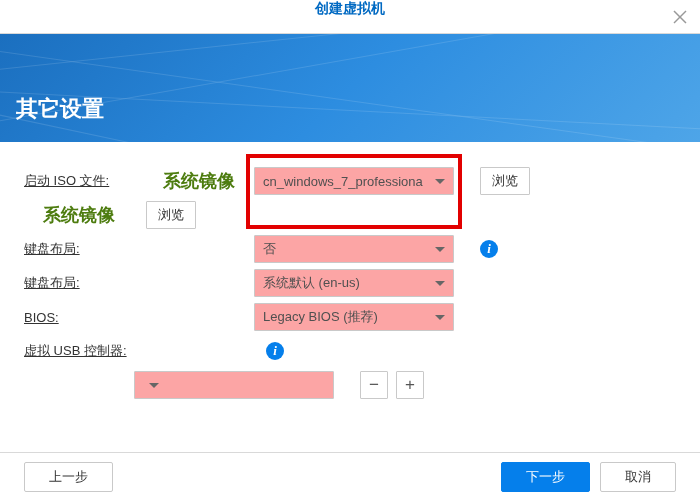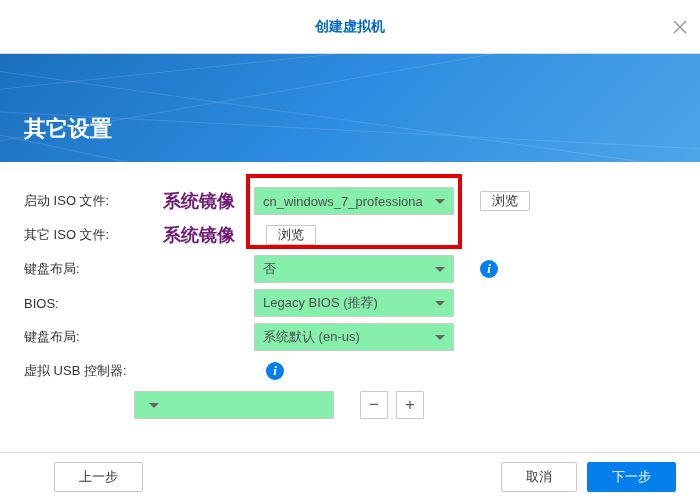--- a/index.html
+++ b/index.html
@@ -1,48 +1,48 @@
 <!DOCTYPE html>
 <html><head>
   <meta charset="utf-8">
   <style>
     * { box-sizing: border-box; margin: 0; padding: 0; }
     body { font-family: -apple-system, "Helvetica Neue", Arial, sans-serif; font-size: 13px; color: #333; width: 700px; height: 500px; background: #fff; position: relative; }
     
-    .titlebar { height: 54px; background: #fff; border-bottom: 1px solid #d9d9d9; display: flex; align-items: center; justify-content: center; position: relative; }
+    .titlebar { height: 34px; background: #fff; border-bottom: 1px solid #d9d9d9; display: flex; align-items: flex-start; justify-content: center; position: relative; }
     .titlebar-title { color: #0069c2; font-weight: 600; font-size: 14px; }
     .close-btn { position: absolute; right: 12px; top: 50%; transform: translateY(-50%); width: 16px; height: 16px; cursor: pointer; color: #999; }
     .close-btn svg { width: 16px; height: 16px; }
     
     .banner { height: 108px; background: linear-gradient(135deg, #1b6fbf 0%, #2d8de0 50%, #4ea5e8 100%); position: relative; overflow: hidden; }
-    .banner-title { position: absolute; left: 24px; bottom: 18px; color: #fff; font-size: 22px; font-weight: 600; }
+    .banner-title { position: absolute; left: 16px; bottom: 18px; color: #fff; font-size: 22px; font-weight: 600; }
     .banner-shapes { position: absolute; inset: 0; opacity: 0.25; }
     .banner-line { position: absolute; background: rgba(255,255,255,0.5); height: 1px; transform-origin: left center; }
     
     .form-area { padding: 22px 24px 0 24px; position: relative; }
     .form-row { display: flex; align-items: center; height: 34px; margin-bottom: 0; }
-    .form-label { width: 120px; color: #333; font-size: 13px; }
-    .annotation-col { width: 110px; text-align: center; color: #701a75; font-weight: 700; font-size: 18px; }
+    .form-label { width: 120px; color: #333; font-size: 13px; text-decoration: underline; }
+    .annotation-col { width: 110px; text-align: center; color: #4d7c0f; font-weight: 700; font-size: 18px; }
     .control-col { width: 214px; }
     .extra-col { padding-left: 12px; display: flex; align-items: center; gap: 8px; }
     
-    .select-box { width: 200px; height: 28px; border: 1px solid #c9c9c9; background: #86efac; display: flex; align-items: center; padding: 0 8px; cursor: pointer; position: relative; border-radius: 1px; }
+    .select-box { width: 200px; height: 28px; border: 1px solid #c9c9c9; background: #fca5a5; display: flex; align-items: center; padding: 0 8px; cursor: pointer; position: relative; border-radius: 1px; }
     .select-box .sel-text { flex: 1; white-space: nowrap; overflow: hidden; color: #505050; font-size: 13px; }
     .select-box .caret { width: 0; height: 0; border-left: 5px solid transparent; border-right: 5px solid transparent; border-top: 5px solid #666; margin-left: 6px; }
     
-    .browse-btn { width: 50px; height: 20px; border: 1px solid #c9c9c9; background: #fff; font-size: 13px; color: #333; cursor: pointer; border-radius: 1px; }
+    .browse-btn { width: 50px; height: 28px; border: 1px solid #c9c9c9; background: #fff; font-size: 13px; color: #333; cursor: pointer; border-radius: 1px; }
     
     .info-icon { width: 18px; height: 18px; border-radius: 50%; background: #057feb; color: #fff; display: flex; align-items: center; justify-content: center; font-style: italic; font-family: Georgia, serif; font-weight: bold; font-size: 13px; cursor: pointer; }
     
     .square-btn { width: 28px; height: 28px; border: 1px solid #c9c9c9; background: #fff; font-size: 17px; color: #555; cursor: pointer; display: flex; align-items: center; justify-content: center; border-radius: 1px; }
     
     .red-box { position: absolute; border: 4px solid #e20000; pointer-events: none; }
     
     .footer { position: absolute; left: 0; right: 0; bottom: 0; height: 48px; border-top: 1px solid #d9d9d9; display: flex; align-items: center; padding: 0 24px; }
-    .footer-btn { height: 30px; padding: 0 24px; border: 1px solid #c9c9c9; background: #fff; font-size: 13px; color: #333; cursor: pointer; border-radius: 2px; margin-left: 30px; }
+    .footer-btn { height: 30px; padding: 0 24px; border: 1px solid #c9c9c9; background: #fff; font-size: 13px; color: #333; cursor: pointer; border-radius: 2px; }
     .footer-btn.primary { background: #057feb; border-color: #057feb; color: #fff; }
     .footer-spacer { flex: 1; }
     .footer-btn + .footer-btn { margin-left: 10px; }
   </style>
 </head>
 <body>
 
 <div class="titlebar">
   <span class="titlebar-title">创建虚拟机</span>
   <span class="close-btn">
@@ -74,21 +74,20 @@
         <span class="sel-text">cn_windows_7_professiona</span>
         <span class="caret"></span>
       </div>
     </div>
     <div class="extra-col">
       <button class="browse-btn">浏览</button>
     </div>
   </div>
 
   <div class="form-row">
-    <div class="form-label">其它 ISO 文件:</div>
     <div class="annotation-col">系统镜像</div>
     <div class="extra-col">
       <button class="browse-btn">浏览</button>
     </div>
   </div>
 
   <div class="form-row">
     <div class="form-label">键盘布局:</div>
     <div class="annotation-col"></div>
     <div class="control-col">
@@ -96,37 +95,37 @@
         <span class="sel-text">否</span>
         <span class="caret"></span>
       </div>
     </div>
     <div class="extra-col">
       <span class="info-icon">i</span>
     </div>
   </div>
 
   <div class="form-row">
-    <div class="form-label">BIOS:</div>
+    <div class="form-label">键盘布局:</div>
     <div class="annotation-col"></div>
     <div class="control-col">
       <div class="select-box">
-        <span class="sel-text">Legacy BIOS (推荐)</span>
+        <span class="sel-text">系统默认 (en-us)</span>
         <span class="caret"></span>
       </div>
     </div>
     <div class="extra-col"></div>
   </div>
 
   <div class="form-row">
-    <div class="form-label">键盘布局:</div>
+    <div class="form-label">BIOS:</div>
     <div class="annotation-col"></div>
     <div class="control-col">
       <div class="select-box">
-        <span class="sel-text">系统默认 (en-us)</span>
+        <span class="sel-text">Legacy BIOS (推荐)</span>
         <span class="caret"></span>
       </div>
     </div>
     <div class="extra-col"></div>
   </div>
 
   <div class="form-row">
     <div class="form-label">虚拟 USB 控制器:</div>
     <div class="annotation-col"></div>
     <div class="extra-col">
@@ -146,15 +145,15 @@
       <span class="square-btn">+</span>
     </div>
   </div>
 
   <div class="red-box" style="left:246px; top:12px; width:216px; height:75px;"></div>
 </div>
 
 <div class="footer">
   <button class="footer-btn">上一步</button>
   <div class="footer-spacer"></div>
+  <button class="footer-btn primary">下一步</button>
   <button class="footer-btn">取消</button>
-  <button class="footer-btn primary">下一步</button>
 </div>
 
 </body></html>

